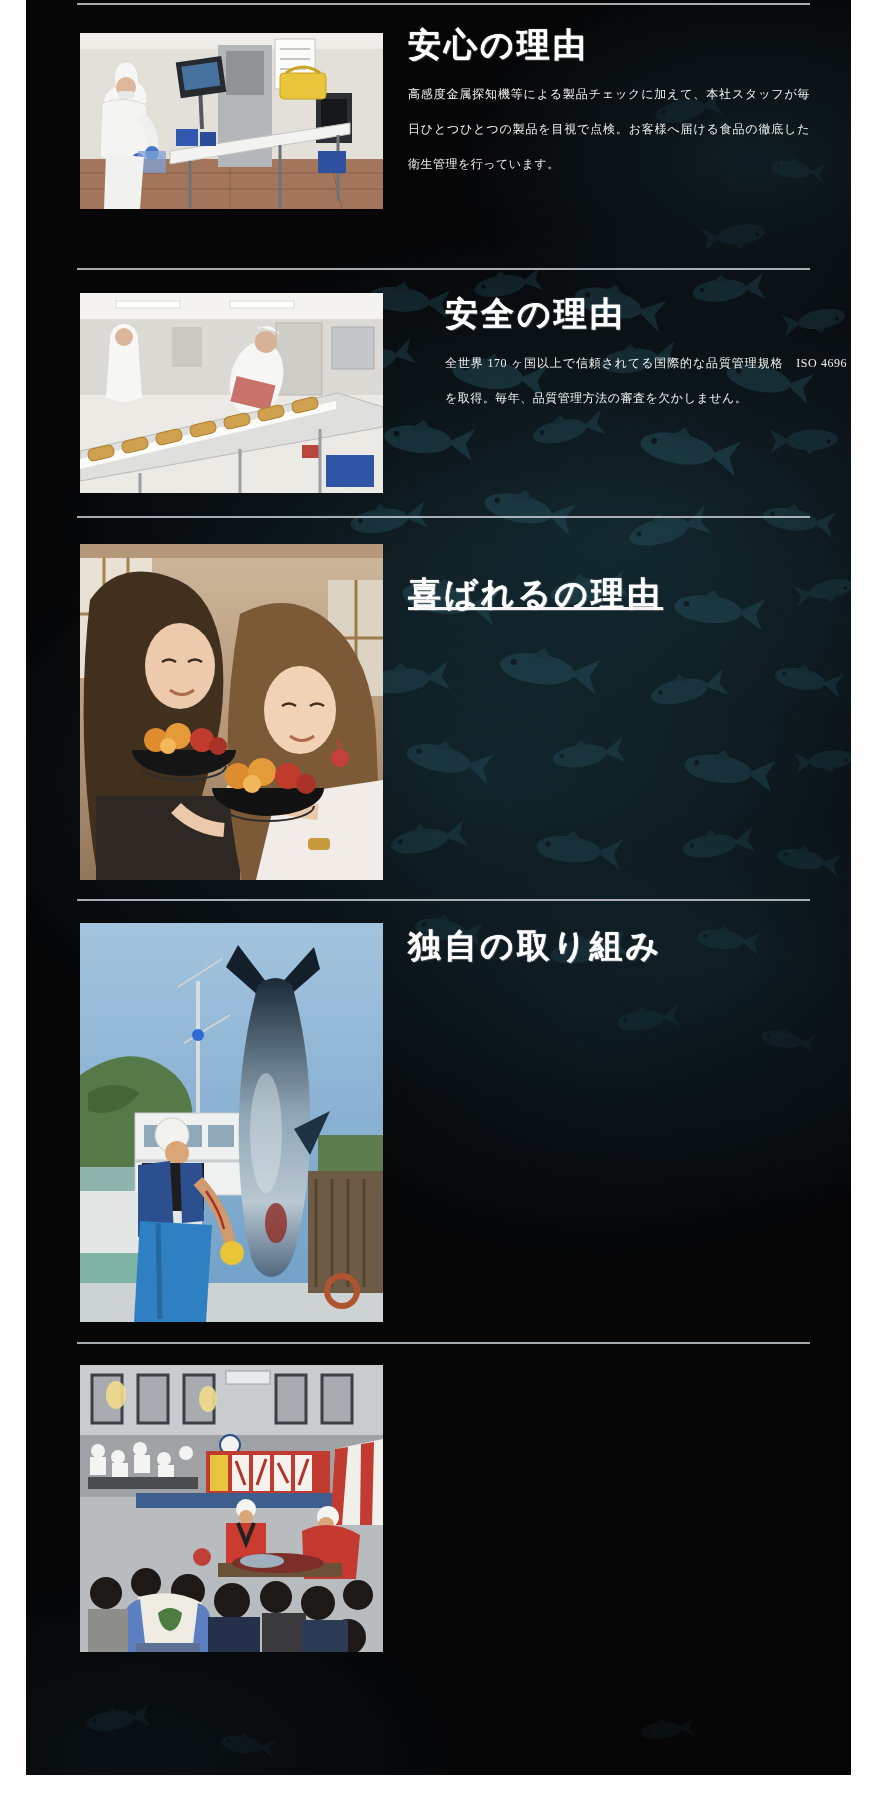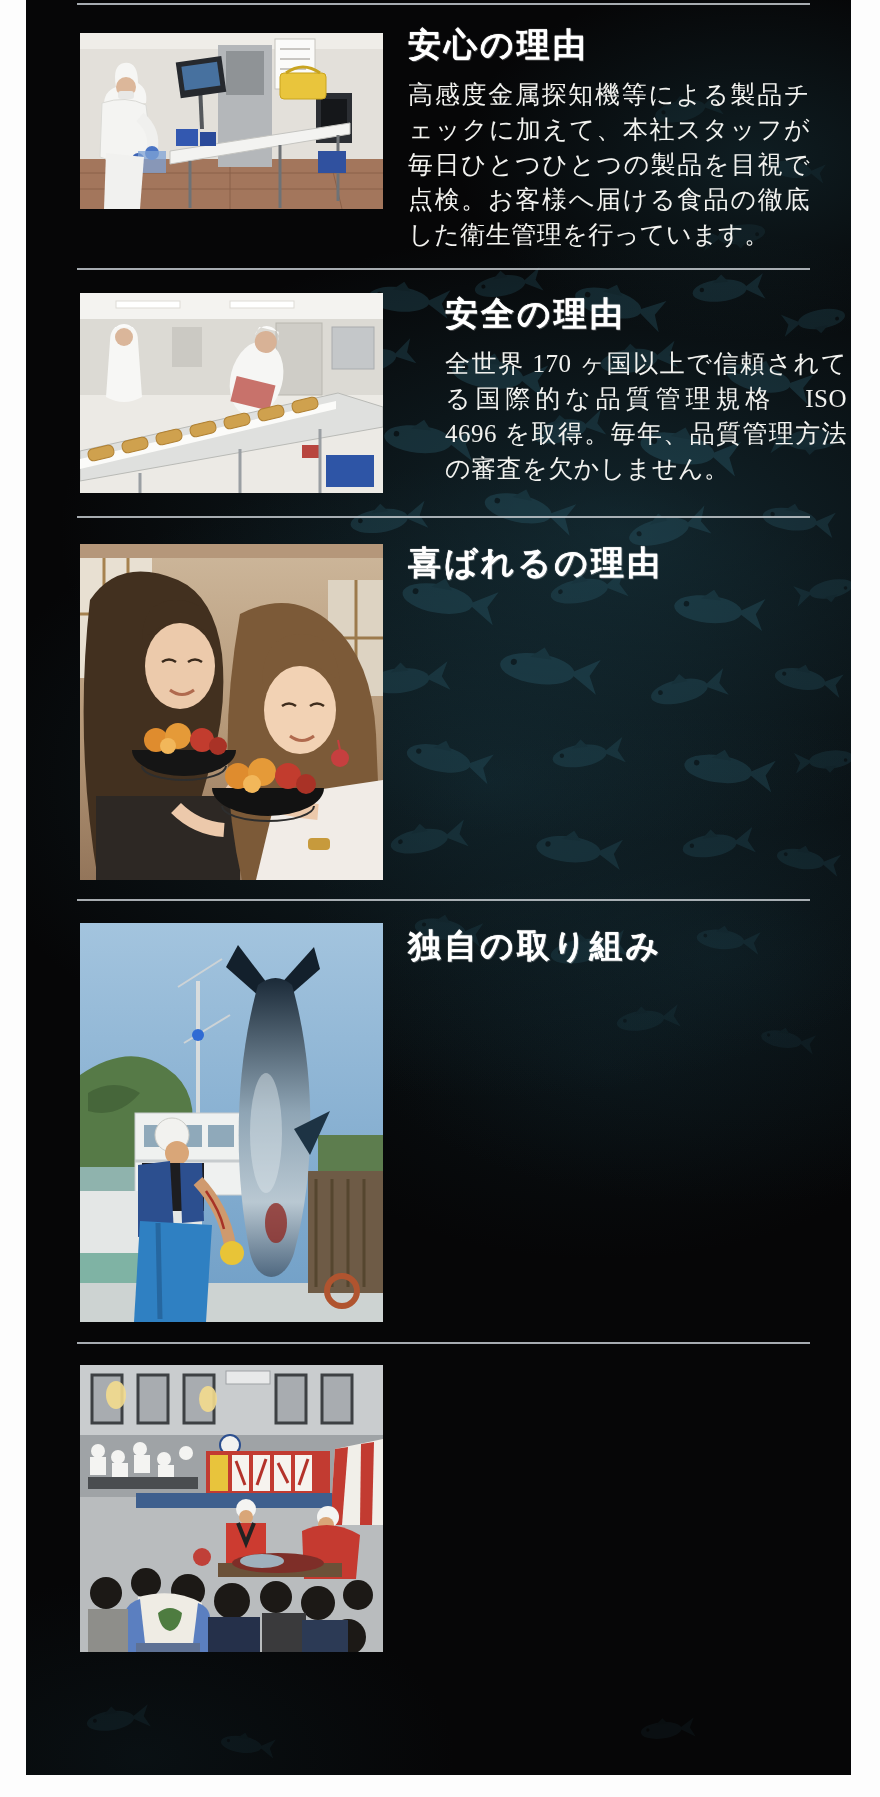--- a/index.html
+++ b/index.html
@@ -21,28 +21,28 @@
   .divider{position:absolute;left:51px;width:733px;height:2px;background:#c3c9ce;opacity:.85;z-index:2;}
   #line-top{top:3px;} #sep1{top:268px;} #sep2{top:516px;} #sep3{top:899px;} #sep4{top:1342px;}
   .photo{position:absolute;left:54px;width:303px;overflow:hidden;z-index:1;background:#111;}
   .photo svg{display:block;width:100%;height:100%;}
   #s1p{top:33px;height:176px;}
   #s2p{top:293px;height:200px;}
   #s3p{top:544px;height:336px;}
   #s4p{top:923px;height:399px;}
   #s5p{top:1365px;height:287px;}
   .text{position:absolute;left:382px;width:402px;z-index:1;color:#f4f4f1;}
-  #s1t{top:26px;} #s2t{top:295px;margin-left:37px;} #s3t{top:544px;} #s4t{top:927px;} #s5t{top:1350px;}
+  #s1t{top:26px;} #s2t{top:295px;margin-left:37px;} #s3t{top:575px;text-decoration:underline;} #s4t{top:927px;} #s5t{top:1350px;}
   .text h2{
     margin:0 0 13px 0;font-size:33px;line-height:1.15;font-weight:bold;color:#ffffff;
     font-family:"DejaVu Serif","Liberation Serif",serif;letter-spacing:3px;
     text-shadow:0 0 1px #fff, 1px 1px 0 rgba(255,255,255,.22);
   }
   .text p{
-    margin:0;font-size:25px;line-height:35px;letter-spacing:.5px;color:#f2f2ef;
+    margin:0;font-size:12px;line-height:35px;letter-spacing:.5px;color:#f2f2ef;
     text-align:justify;
   }
 </style>
 </head>
 <body>
 
 <div class="page">
   <div class="panel">
 
     <svg class="fish-layer" width="825" height="1775" viewBox="0 0 825 1775" aria-hidden="true">

